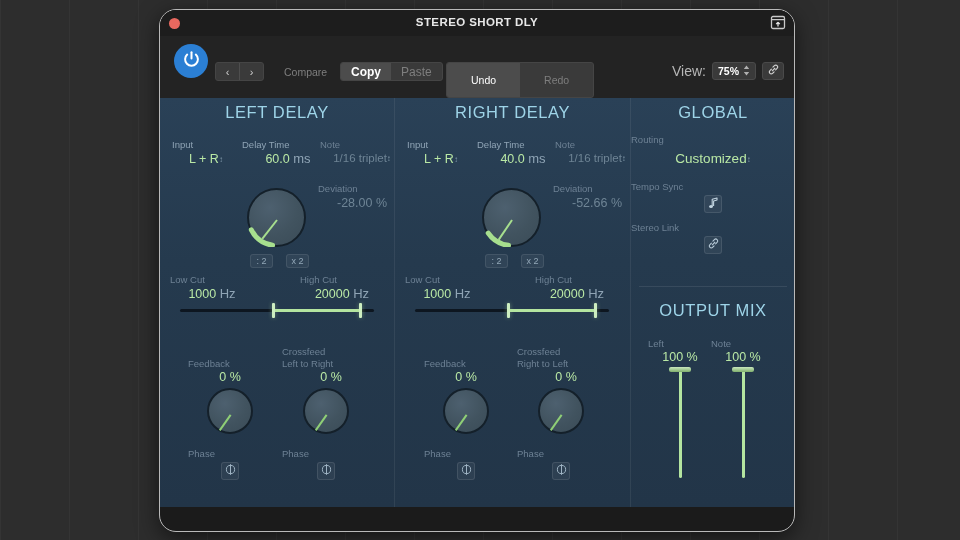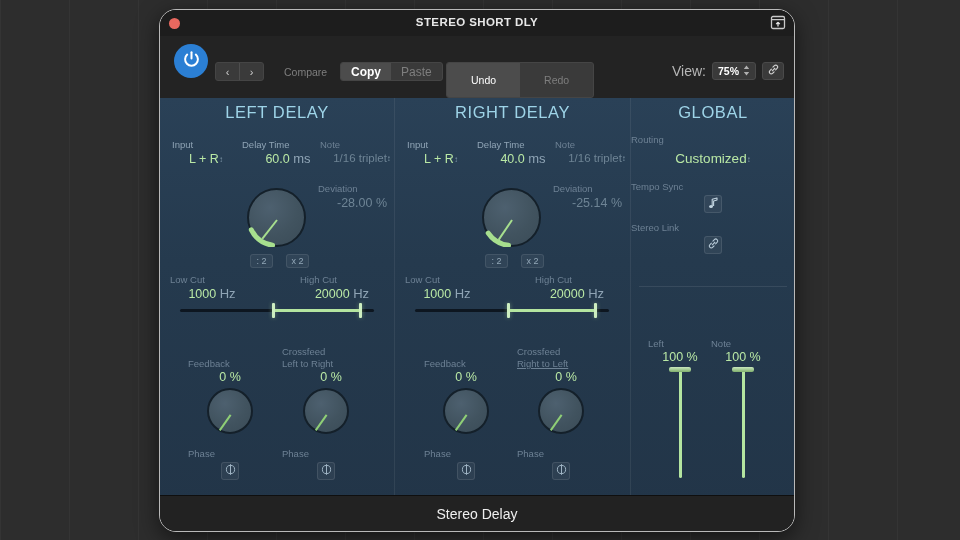--- a/index.html
+++ b/index.html
@@ -322,21 +322,21 @@
       <span>40.0</span>
       <span class="unit">ms</span>
     </div>
 
     <div class="lbl dim" style="left:395px; top:41px; width:82px;">Note</div>
     <div class="val dim" style="left:391px; top:54px; width:92px; font-size:11.5px;">
       <span>1/16 triplet</span><span class="stepper-arrows">↕</span>
     </div>
 
     <div class="lbl dim" style="left:393px; top:85px; width:88px;">Deviation</div>
-    <div class="val dim" style="left:393px; top:98px; width:88px;">-25.14 %</div>
+    <div class="val dim" style="left:393px; top:98px; width:88px;">-52.66 %</div>
 
     <div class="knob" style="left:322px; top:90px; width:59px; height:59px;">
       <div class="knob-pointer" style="left:27px; top:6px; width:2px; height:24px; transform: rotate(214deg);"></div>
       <svg width="59" height="59" viewBox="0 0 59 59" style="position:absolute;left:-2px;top:-2px;">
         <path d="M 29.5 57.5 A 28 28 0 0 1 8.0 47.5" fill="none" stroke="#a7df8e" stroke-width="5" stroke-linecap="round" transform="rotate(6 29.5 29.5)"></path>
       </svg>
     </div>
 
     <div class="mini-btn" style="left:325px; top:156px; width:23px;">: 2</div>
     <div class="mini-btn" style="left:361px; top:156px; width:23px;">x 2</div>
@@ -355,21 +355,21 @@
     <div class="cut-fill" style="left:348px; top:211px; width:88px;"></div>
     <div class="cut-handle" style="left:347px; top:205px;"></div>
     <div class="cut-handle" style="left:434px; top:205px;"></div>
 
     <div class="lbl dim" style="left:264px; top:260px; width:84px;">Feedback</div>
     <div class="val" style="left:264px; top:272px; width:84px;">0 %</div>
     <div class="knob" style="left:283px; top:290px; width:46px; height:46px;">
       <div class="knob-pointer" style="left:21px; top:6px; width:1.6px; height:19px; background:#8fcf76; transform: rotate(215deg);"></div>
     </div>
     <div class="lbl dim" style="left:357px; top:248px; width:98px;">Crossfeed</div>
-    <div class="lbl dim" style="left:357px; top:260px; width:98px;text-decoration:underline;">Right to Left</div>
+    <div class="lbl dim" style="left:357px; top:260px; width:98px;">Right to Left</div>
     <div class="val" style="left:357px; top:272px; width:98px;">0 %</div>
     <div class="knob" style="left:378px; top:290px; width:46px; height:46px;">
       <div class="knob-pointer" style="left:21px; top:6px; width:1.6px; height:19px; background:#8fcf76; transform: rotate(215deg);"></div>
     </div>
 
     <div class="lbl dim" style="left:264px; top:350px; width:84px;">Phase</div>
     <div class="phase-btn" style="left:297px; top:364px;">
       <span>
         <svg width="13" height="13" viewBox="0 0 13 13">
           <circle cx="6.5" cy="6.5" r="4.1" fill="none" stroke="#9fb4c4" stroke-width="1"></circle>
@@ -408,32 +408,30 @@
     <div class="phase-btn" style="left:544px; top:138px;">
       <span>
         <svg width="13" height="13" viewBox="0 0 13 13">
           <path d="M5 8.2 L8.2 5" stroke="#b8cbd9" stroke-width="1.1" fill="none"></path>
           <path d="M4.4 6.2 L2.9 7.7 a1.9 1.9 0 0 0 2.7 2.7 L7.1 8.9" stroke="#b8cbd9" stroke-width="1.1" fill="none" stroke-linecap="round"></path>
           <path d="M8.6 6.8 L10.1 5.3 a1.9 1.9 0 0 0 -2.7 -2.7 L5.9 4.1" stroke="#b8cbd9" stroke-width="1.1" fill="none" stroke-linecap="round"></path>
         </svg>
       </span>
     </div>
 
+    <div class="section-title" style="left:471px; top:203px; width:164px;">OUTPUT MIX</div>
 
     <div class="lbl dim" style="left:488px; top:240px; width:64px;">Left</div>
     <div class="val" style="left:488px; top:252px; width:64px;">100 %</div>
     <div class="fader-track" style="left:519px; top:272px; height:108px;"></div>
     <div class="fader-fill" style="left:519px; top:272px; height:108px;"></div>
     <div class="fader-handle" style="left:509px; top:269px;"></div>
 
     <div class="lbl dim" style="left:551px; top:240px; width:64px;">Note</div>
     <div class="val" style="left:551px; top:252px; width:64px;">100 %</div>
     <div class="fader-track" style="left:582px; top:272px; height:108px;"></div>
     <div class="fader-fill" style="left:582px; top:272px; height:108px;"></div>
     <div class="fader-handle" style="left:572px; top:269px;"></div>
 
   </div>
 
-  <div id="footer">
-    <div id="footer-label">Stereo Delay</div>
-  </div>
 
 </div>
 
 </body></html>

